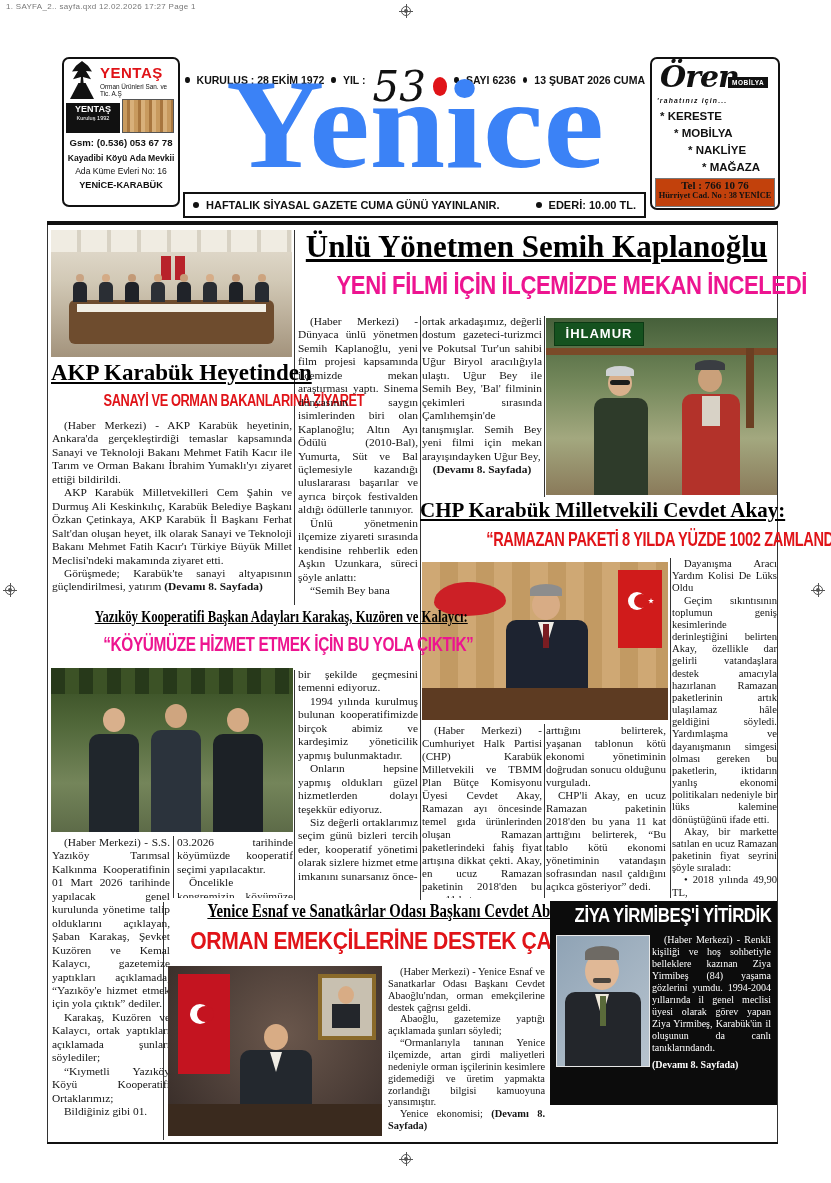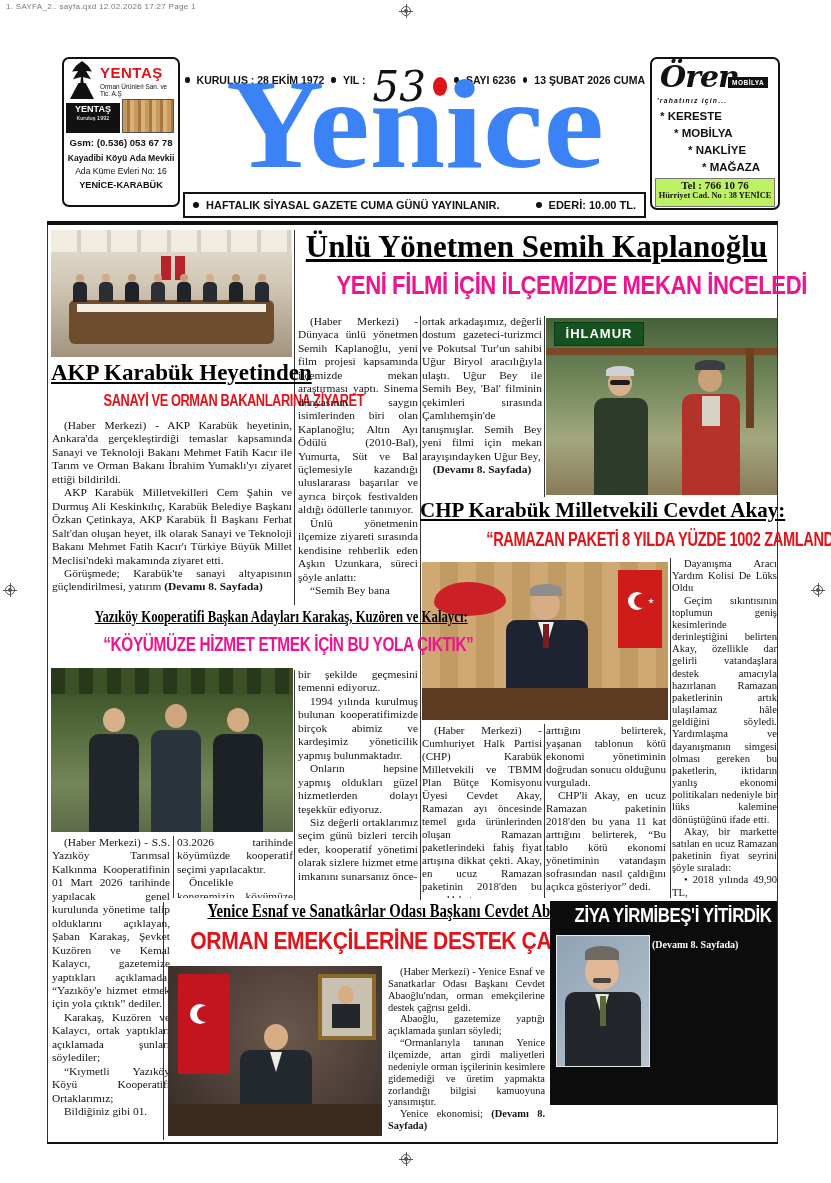--- a/index.html
+++ b/index.html
@@ -33,21 +33,21 @@
         font-size:126px;line-height:1;text-align:center;}
   .logo>span{display:inline-block;transform:scaleX(1.08);transform-origin:center;}
   .mastbar{border:2px solid #111;display:flex;justify-content:space-between;align-items:center;
         padding:0 8px;font-weight:bold;font-size:11px;white-space:nowrap;background:#fff;}
   .mastbar .seg{display:flex;align-items:center;gap:7px;}
 
   .oren-brand{font-family:"DejaVu Serif",serif;font-style:italic;font-weight:bold;font-size:30px;letter-spacing:-1px;}
   .oren-badge{background:#111;color:#fff;font-size:6.5px;font-weight:bold;padding:2px 4px;letter-spacing:.5px;}
   .oren-tag{font-style:italic;font-weight:bold;font-size:6.8px;letter-spacing:1.2px;}
   .oren-item{font-weight:bold;font-size:11.5px;line-height:1.45;white-space:nowrap;}
-  .oren-tel{background:#bef264;border:1px solid #777;text-align:center;font-family:"Liberation Serif",serif;}
+  .oren-tel{background:#c2410c;border:1px solid #777;text-align:center;font-family:"Liberation Serif",serif;}
 
   
   .hrule{position:absolute;background:#111;}
   .vrule{position:absolute;width:1px;background:#333;}
 
   
   .kicker{font-family:"Liberation Serif",serif;font-weight:bold;text-align:center;
           text-decoration:underline;white-space:nowrap;color:#000;}
   .bighead{text-align:center;white-space:nowrap;}
   .bighead>span{display:inline-block;font-family:"Liberation Sans",sans-serif;font-weight:bold;
@@ -297,17 +297,18 @@
     </div>
     <div class="photo" style="left:6px;top:34px;width:92px;height:130px;background:linear-gradient(135deg,#8fa3b5 0%,#b8c4cf 100%);border:1px solid #e8e8e8;">
       <div class="head" style="left:28px;top:16px;width:34px;height:38px;background:#e0b896;"></div>
       <div style="left:28px;top:10px;width:34px;height:14px;border-radius:50% 50% 0 0;background:#6e6a64;"></div>
       <div style="left:36px;top:42px;width:18px;height:5px;border-radius:2px;background:#4a443e;"></div>
       <div class="torso" style="left:8px;top:56px;width:76px;height:74px;background:#23262b;"></div>
       <div style="left:38px;top:58px;width:14px;height:24px;background:#efe9dc;clip-path:polygon(0 0,100% 0,50% 100%);"></div>
       <div style="left:43px;top:60px;width:6px;height:30px;background:#5a6a3a;"></div>
     </div>
     <div class="abs body-txt" style="left:102px;top:33px;width:119px;height:148px;font-size:10px;line-height:1.2;">
+      <p>(Haber Merkezi) - Renkli kişiliği ve hoş sohbetiyle belleklere kazınan Ziya Yirmibeş (84) yaşama gözlerini yumdu. 1994-2004 yıllarında il genel meclisi üyesi olarak görev yapan Ziya Yirmibeş, Karabük'ün il oluşunun da canlı tanıklarındandı.</p>
       <p style="text-indent:0;margin-top:5px;"><b class="more">(Devamı 8. Sayfada)</b></p>
     </div>
   </div>
 
 </div>
 
 </body></html>

